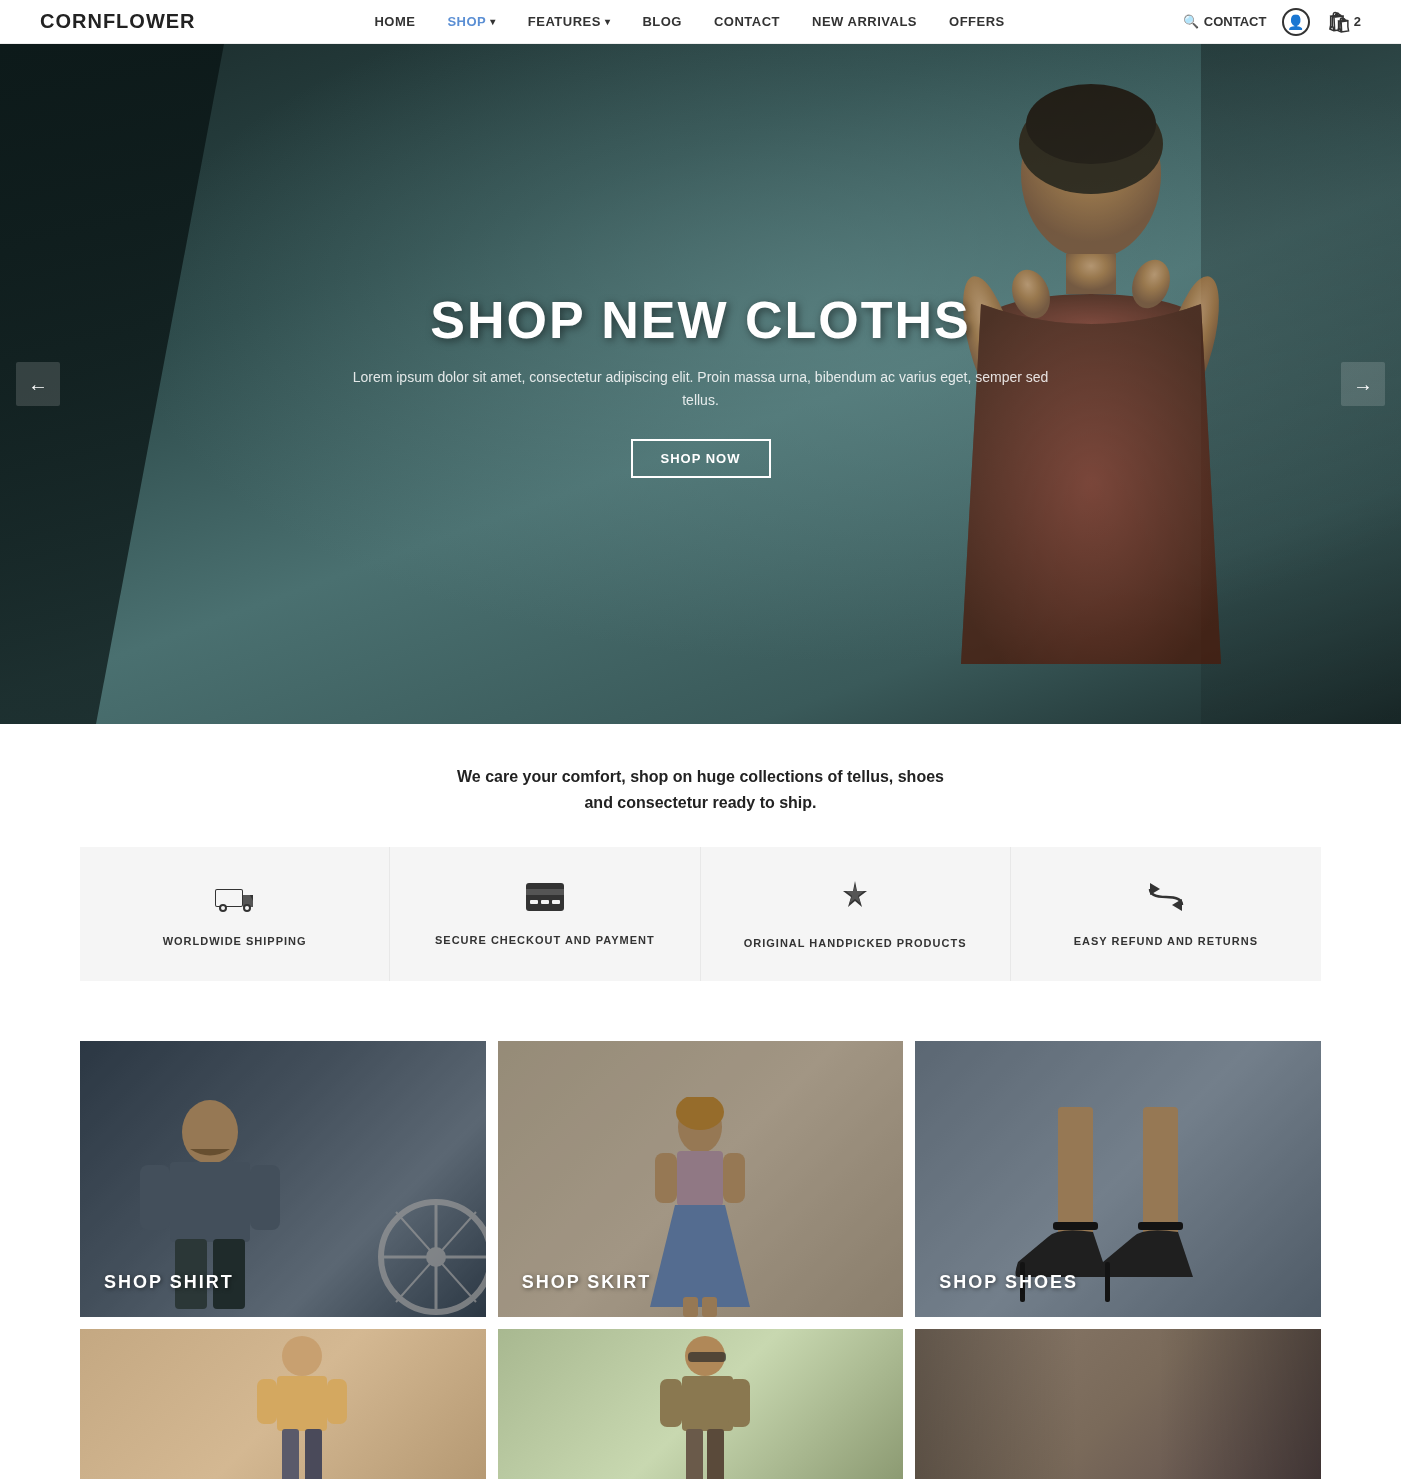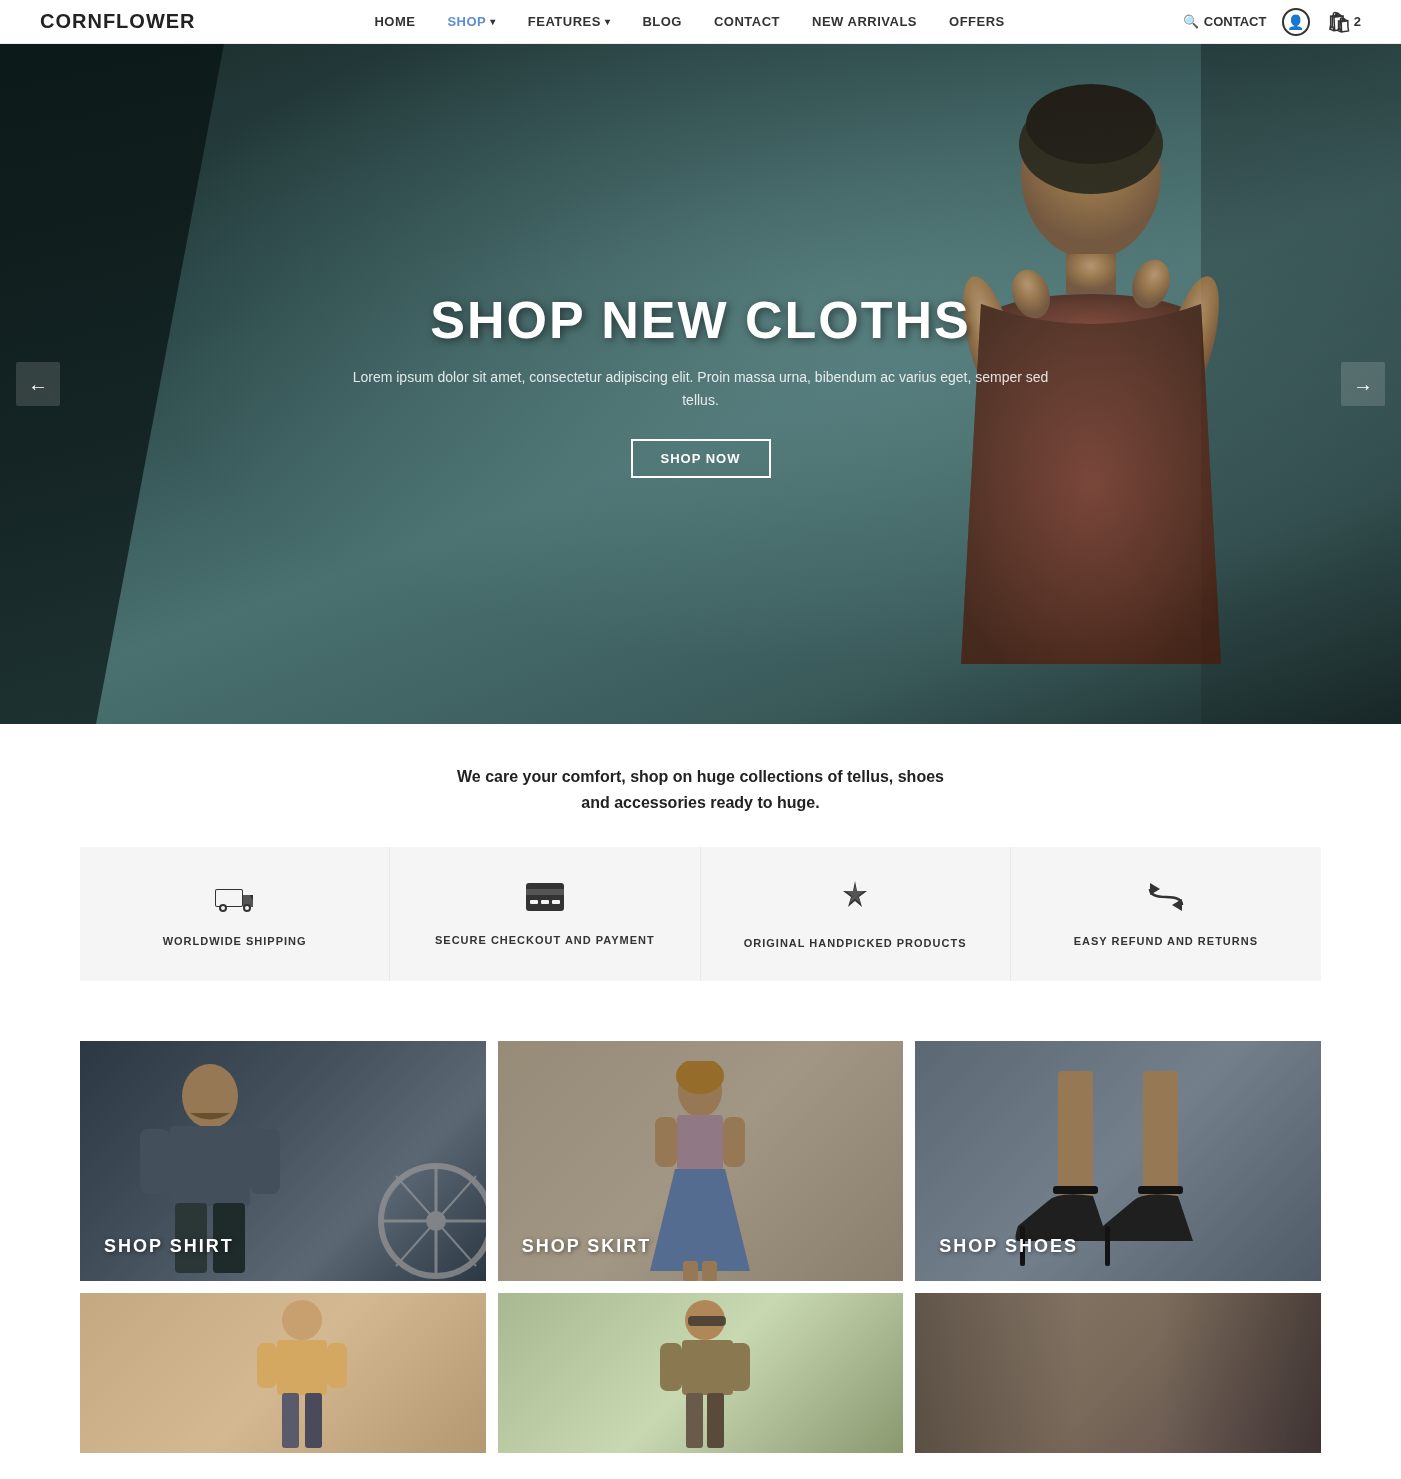--- a/index.html
+++ b/index.html
@@ -214,21 +214,21 @@
     
     .shop-grid {
       display: grid;
       grid-template-columns: repeat(3, 1fr);
       gap: 12px;
       padding: 0 80px;
       margin-bottom: 12px;
     }
     .shop-card {
       position: relative;
-      height: 240px;
+      height: 276px;
       overflow: hidden;
       cursor: pointer;
       text-align: center;
     }
     .shop-card-overlay {
       position: absolute;
       inset: 0;
       background: rgba(0,0,0,0.25);
       display: flex;
       align-items: flex-end;
@@ -346,21 +346,21 @@
     <button class="hero-btn">Shop Now</button>
   </div>
 
   <button class="hero-arrow hero-arrow-right">
     <span>→</span>
   </button>
 </section>
 
 <div class="tagline">
   <span>We care your comfort, shop on huge collections of tellus, shoes</span><br>
-  <span>and accessories ready to huge.</span>
+  <span>and consectetur ready to ship.</span>
 </div>
 
 <div class="features-row">
   <div class="feature-card">
     <div class="feature-icon">
       <svg width="40" height="32" viewBox="0 0 40 32" fill="none" xmlns="http://www.w3.org/2000/svg">
         <rect x="0" y="8" width="28" height="18" rx="2" fill="#333"></rect>
         <rect x="1" y="9" width="26" height="16" rx="1" fill="#f5f5f5"></rect>
         <path d="M28 14 L38 14 L38 26 L28 26 Z" fill="#333"></path>
         <path d="M28 14 L35 14 L38 20 L38 26 L28 26 Z" fill="#555"></path>

